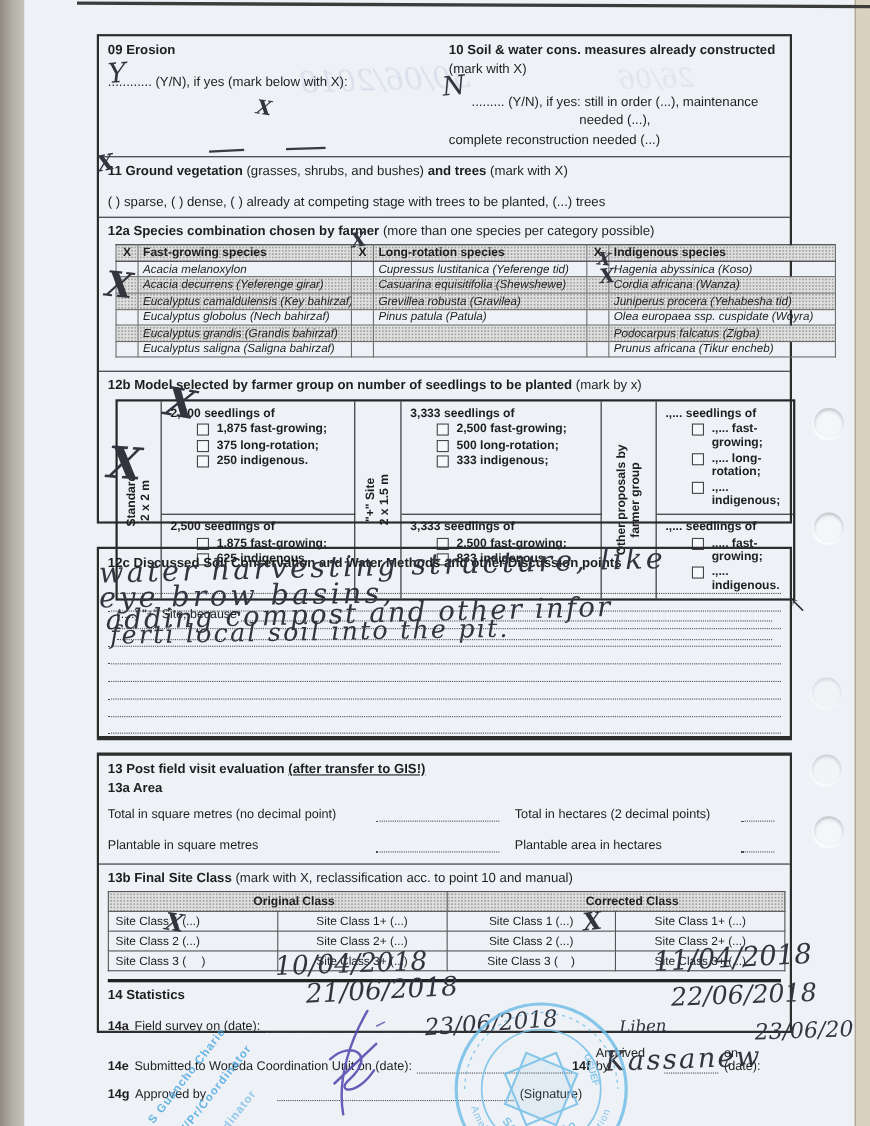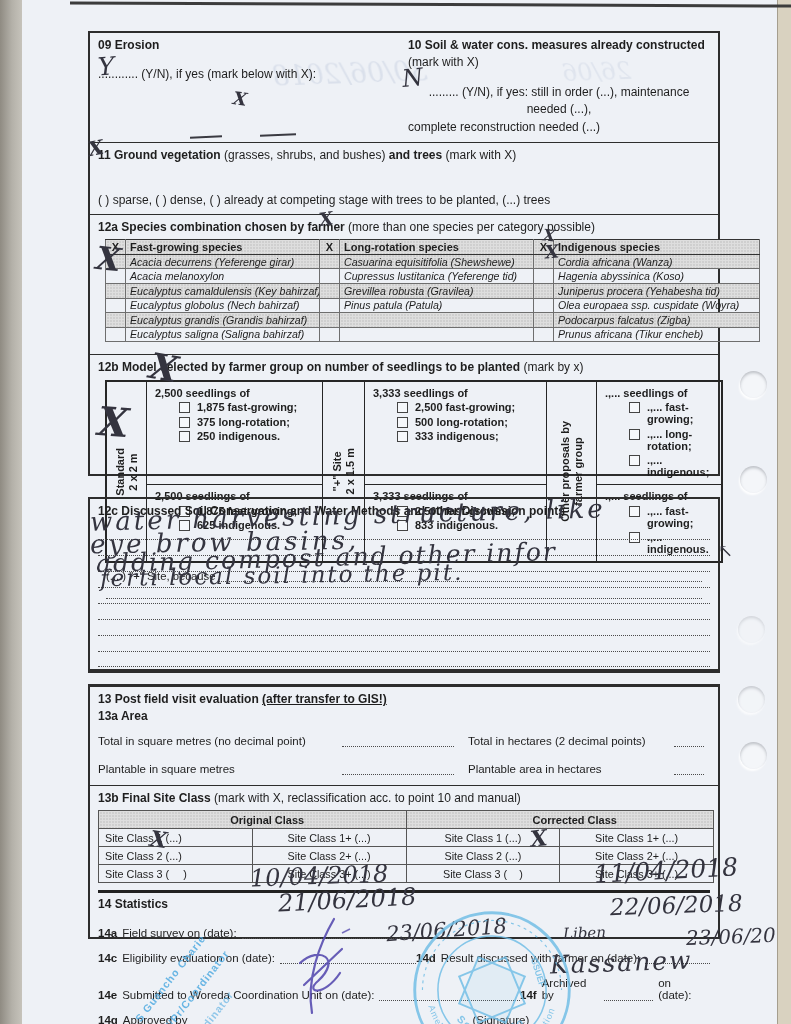--- a/index.html
+++ b/index.html
@@ -98,21 +98,21 @@
         </div>
         <div class="col10 t12">
           <div><span class="b">10 Soil &amp; water cons. measures already constructed</span> <span>(mark with X)</span></div>
           <div style="margin-top:12px;text-align:center;">......... (Y/N), if yes: still in order (...), maintenance needed (...),</div>
           <div>complete reconstruction needed (...)</div>
         </div>
       </div>
 
       <div class="sec bt t12">
         <div><span class="b">11 Ground vegetation</span> <span>(grasses, shrubs, and bushes)</span> <span class="b">and trees</span> <span>(mark with X)</span></div>
-        <div style="margin-top:28px;"><span>(  )</span> <span>sparse, (  ) dense, (  ) already at competing stage with trees to be planted, (...) trees</span></div>
+        <div style="margin-top:11px;"><span>(  )</span> <span>sparse, (  ) dense, (  ) already at competing stage with trees to be planted, (...) trees</span></div>
       </div>
 
       <div class="sec bt" style="padding-bottom:0;">
         <div class="t12"><span class="b">12a Species combination chosen by farmer</span> <span>(more than one species per category possible)</span></div>
         <table class="sp">
           <colgroup>
               <col style="width:20px">
               <col style="width:194px">
               <col style="width:20px">
               <col style="width:194px">
@@ -122,34 +122,34 @@
           <tbody>
               <tr>
             <th class="shade mk">X</th>
             <th class="shade">Fast-growing species</th>
             <th class="shade mk">X</th>
             <th class="shade">Long-rotation species</th>
             <th class="shade mk">X</th>
             <th class="shade">Indigenous species</th>
           </tr>
           <tr>
+                <td class="mk"></td>
+                <td class="nm">Acacia melanoxylon</td>
+                <td class="mk"></td>
+                <td class="nm">Cupressus lustitanica (Yeferenge tid)</td>
+                <td class="mk"></td>
+                <td class="nm">Hagenia abyssinica (Koso)</td>
+              </tr>
+          <tr>
                 <td class="shade mk"></td>
                 <td class="shade nm">Acacia decurrens (Yeferenge girar)</td>
                 <td class="shade mk"></td>
                 <td class="shade nm">Casuarina equisitifolia (Shewshewe)</td>
                 <td class="shade mk"></td>
                 <td class="shade nm">Cordia africana (Wanza)</td>
-              </tr>
-          <tr>
-                <td class="mk"></td>
-                <td class="nm">Acacia melanoxylon</td>
-                <td class="mk"></td>
-                <td class="nm">Cupressus lustitanica (Yeferenge tid)</td>
-                <td class="mk"></td>
-                <td class="nm">Hagenia abyssinica (Koso)</td>
               </tr>
           <tr>
                 <td class="shade mk"></td>
                 <td class="shade nm">Eucalyptus camaldulensis (Key bahirzaf)</td>
                 <td class="shade mk"></td>
                 <td class="shade nm">Grevillea robusta (Gravilea)</td>
                 <td class="shade mk"></td>
                 <td class="shade nm">Juniperus procera (Yehabesha tid)</td>
               </tr>
           <tr>
@@ -344,32 +344,20 @@
           </table>
         <div class="thick"></div>
       </div>
 
       <div class="st14">
         <div class="t12 b">14 Statistics</div>
         <div class="r14">
           <div class="half h1">
               <span class="id14">14a</span>
               <span>Field survey on (date):</span>
-              <span class="ld hf"></span>
-            </div>
-        </div>
-        <div class="r14">
-          <div class="half h1">
-              <span class="id14">14c</span>
-              <span>Eligibility evaluation on (date):</span>
-              <span class="ld hf"></span>
-            </div>
-          <div class="half hf">
-              <span class="id14">14d</span>
-              <span>Result discussed with farmer on (date):</span>
               <span class="ld hf"></span>
             </div>
         </div>
         <div class="r14">
           <div class="half h1w">
               <span class="id14">14e</span>
               <span>Submitted to Woreda Coordination Unit on (date):</span>
               <span class="ld hf"></span>
             </div>
           <div class="half hf">

